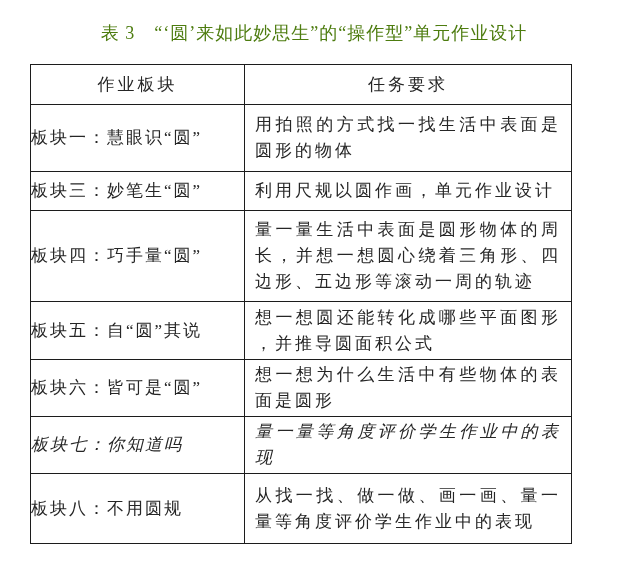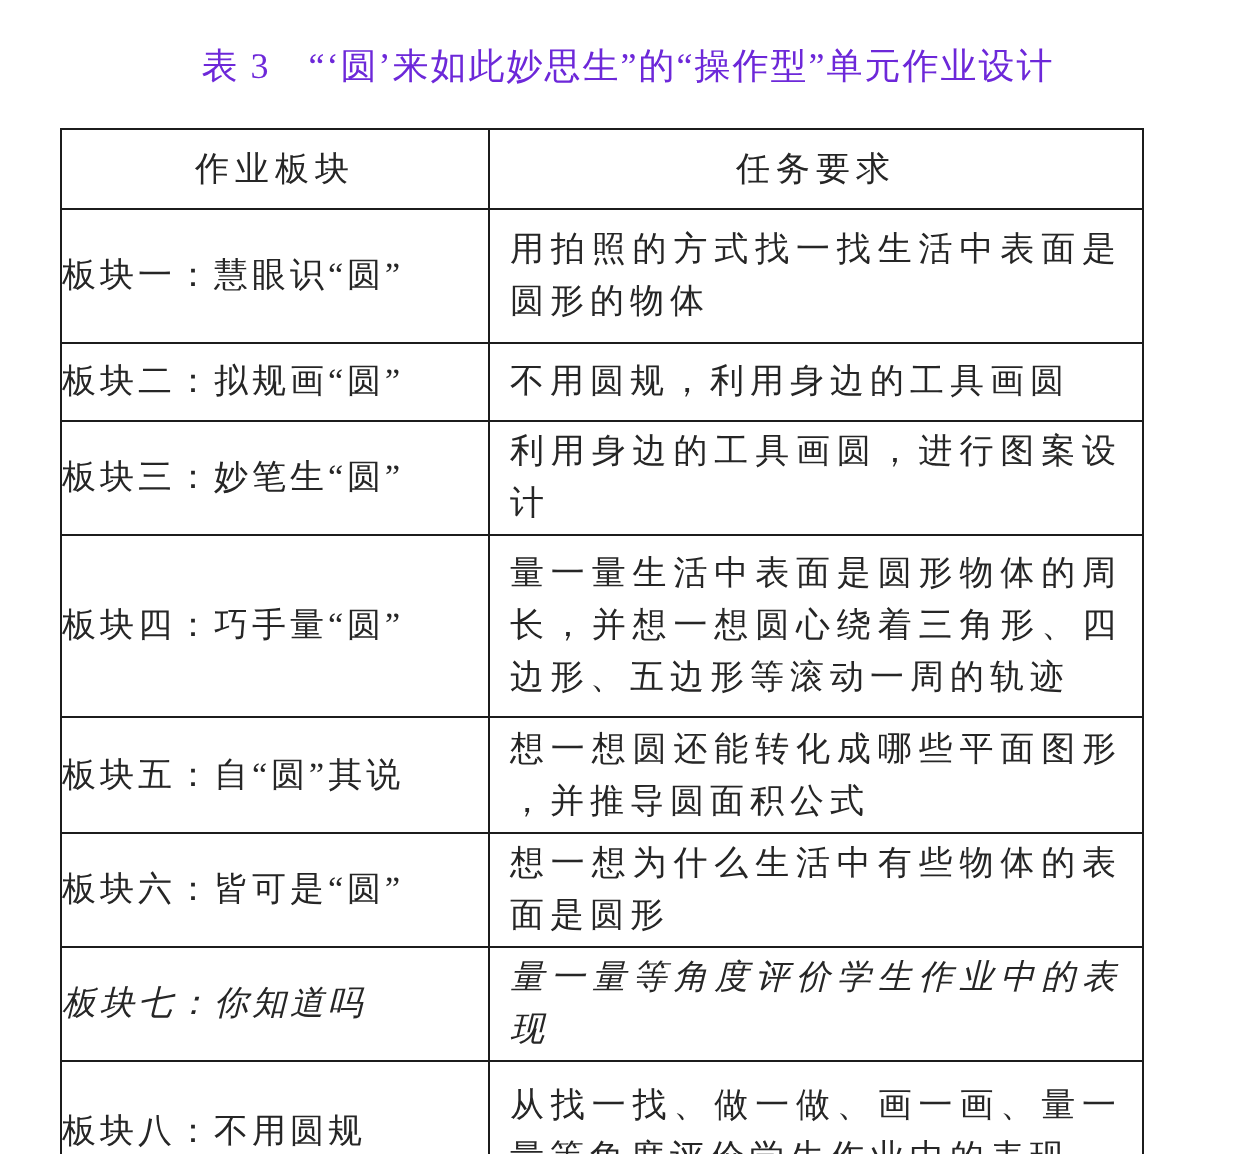--- a/index.html
+++ b/index.html
@@ -15,21 +15,21 @@
     width: 628px;
     height: 577px;
     position: relative;
   }
   .caption {
     margin: 20px 20px 0 20px;
     text-align: center;
     font-size: 18px;
     line-height: 26px;
     letter-spacing: 1px;
-    color: #6d28d9;
+    color: #4d7c0f;
     white-space: nowrap;
   }
   table.hw-table {
     border-collapse: collapse;
     table-layout: fixed;
     margin: 18px 0 0 30px;
     width: 541px;
     background: #ffffff;
   }
   .hw-table col.c1 { width: 214px; }
@@ -87,27 +87,23 @@
       <tr class="hdr">
         <th>作业板块</th>
         <th>任务要求</th>
       </tr>
     </thead>
     <tbody>
       <tr class="row-0">
         <td class="module">板块一：慧眼识“圆”</td>
         <td class="task">用拍照的方式找一找生活中表面是圆形的物体</td>
       </tr>
-      <tr class="row-1">
-        <td class="module">板块二：拟规画“圆”</td>
-        <td class="task">不用圆规，利用身边的工具画圆</td>
-      </tr>
       <tr class="row-2">
         <td class="module">板块三：妙笔生“圆”</td>
-        <td class="task">利用身边的工具画圆，进行图案设计</td>
+        <td class="task">利用尺规以圆作画，单元作业设计</td>
       </tr>
       <tr class="row-3">
         <td class="module">板块四：巧手量“圆”</td>
         <td class="task">量一量生活中表面是圆形物体的周长，并想一想圆心绕着三角形、四边形、五边形等滚动一周的轨迹</td>
       </tr>
       <tr class="row-4">
         <td class="module">板块五：自“圆”其说</td>
         <td class="task">想一想圆还能转化成哪些平面图形，并推导圆面积公式</td>
       </tr>
       <tr class="row-5">

